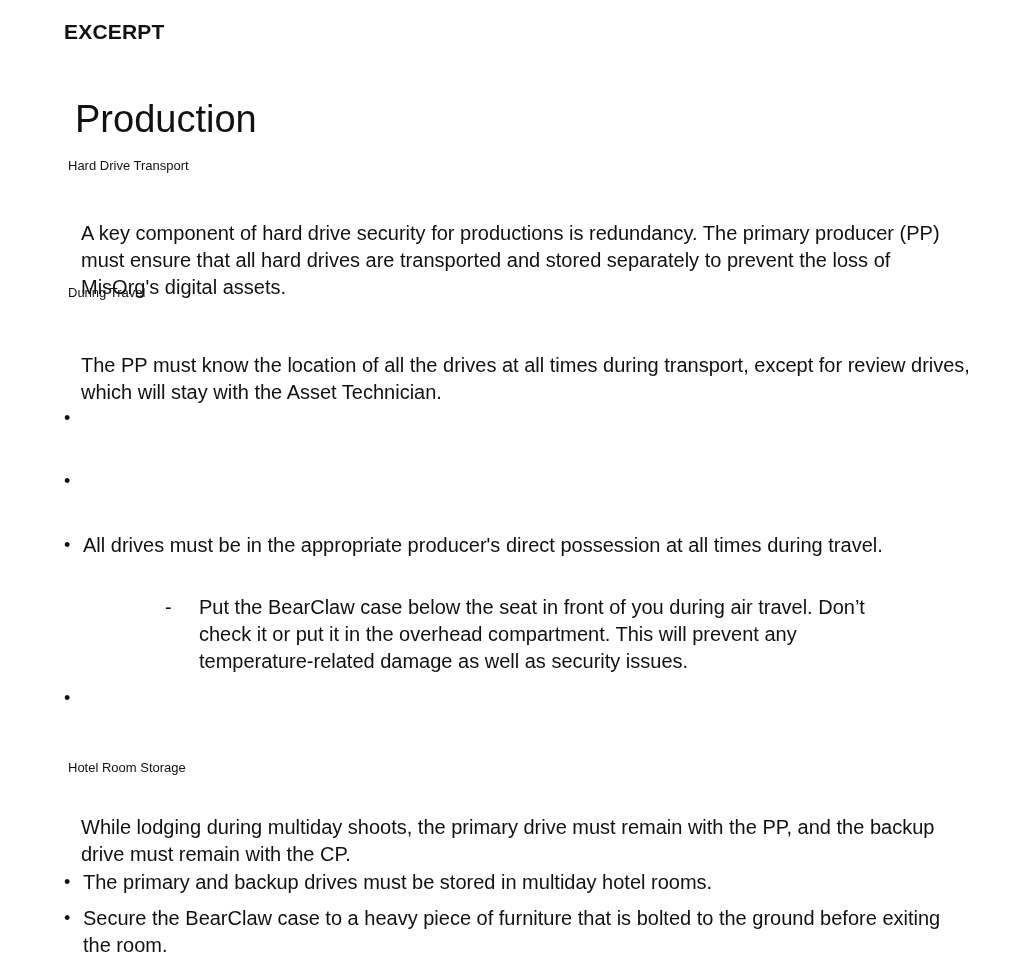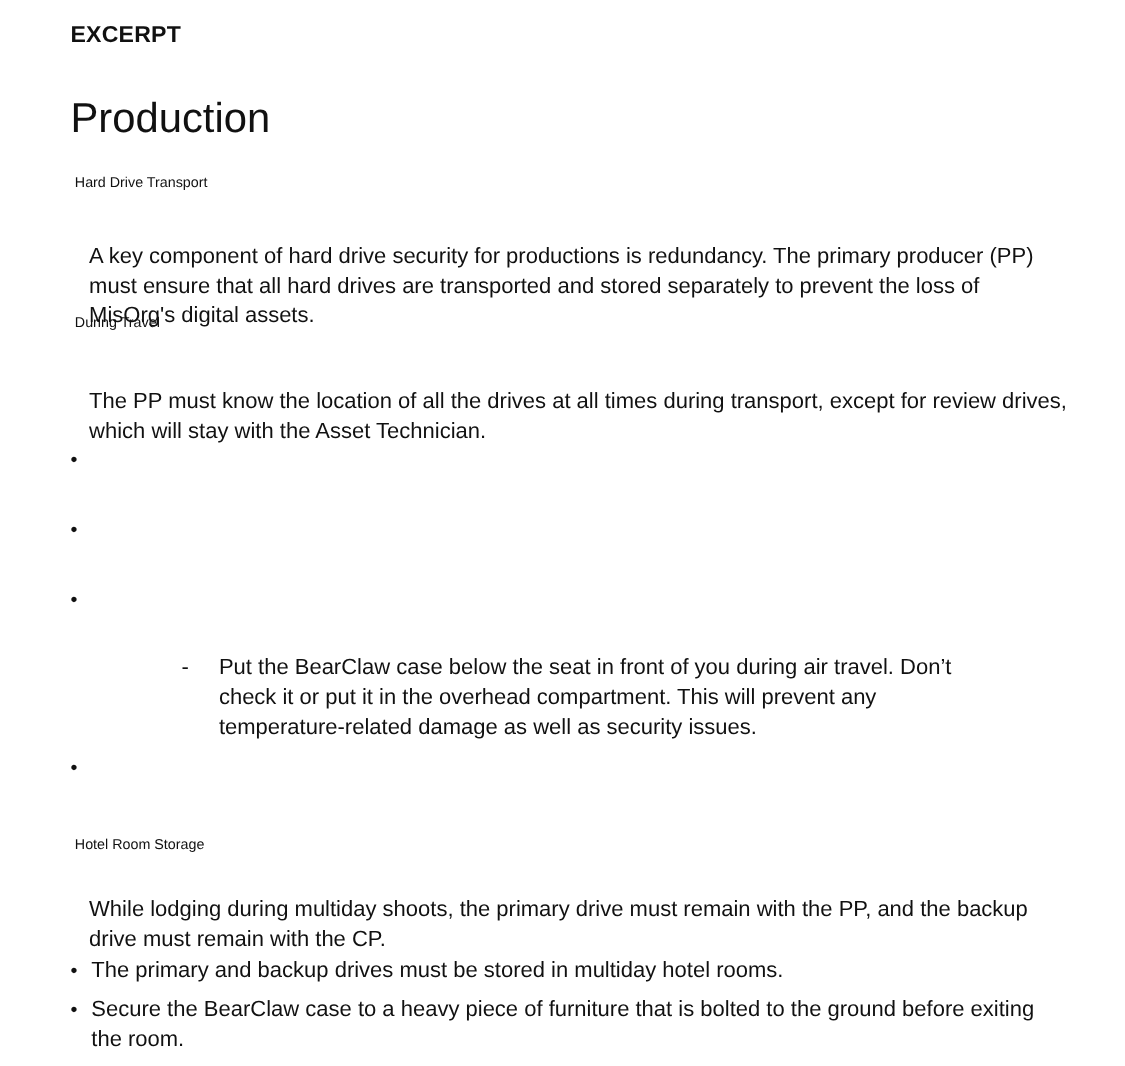--- a/index.html
+++ b/index.html
@@ -30,21 +30,21 @@
       letter-spacing: 0.2px;
       line-height: 24px;
     }
     .page-title {
       position: absolute;
       top: 86px;
       left: 0;
       font-size: 38px;
       font-weight: normal;
       line-height: 44px;
-      margin: 0;
+      margin: 11px;
     }
     .h2 {
       position: absolute;
       left: 0;
       font-size: 13px;
       font-weight: normal;
       line-height: 24px;
       margin: 4px;
     }
     .para {
@@ -105,20 +105,21 @@
   <div class="bullet" style="top:405px;">
     <span class="marker">•</span>
   </div>
 
   <div class="bullet" style="top:468px;">
     <span class="marker">•</span>
   </div>
 
   <div class="bullet" style="top:532px;">
     <span class="marker">•</span>
+    <span>All drives must be in the appropriate producer's direct possession at all times during travel.</span>
   </div>
 
   <div class="subbullet" style="top:594px;">
     <span class="marker">-</span>
     <span>Put the BearClaw case below the seat in front of you during air travel. Don’t check it or put it in the overhead compartment. This will prevent any temperature-related damage as well as security issues.</span>
   </div>
 
   <div class="bullet" style="top:685px;">
     <span class="marker">•</span>
   </div>

